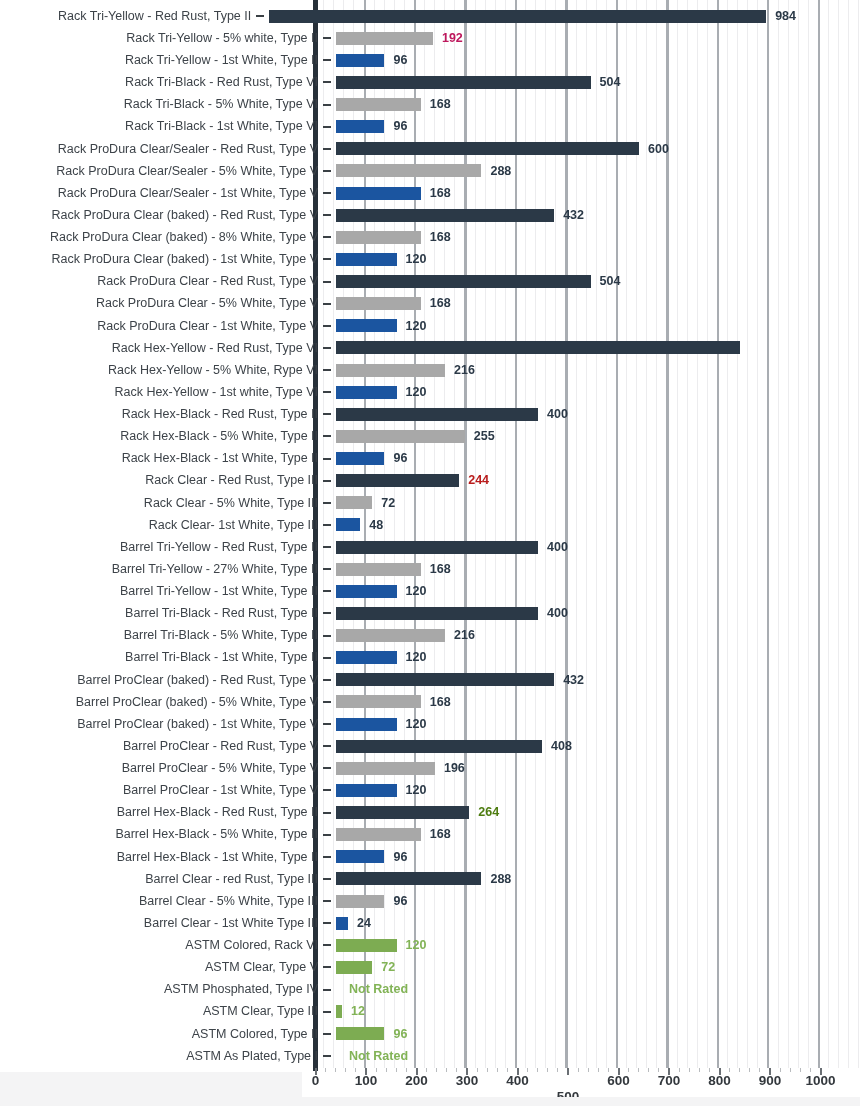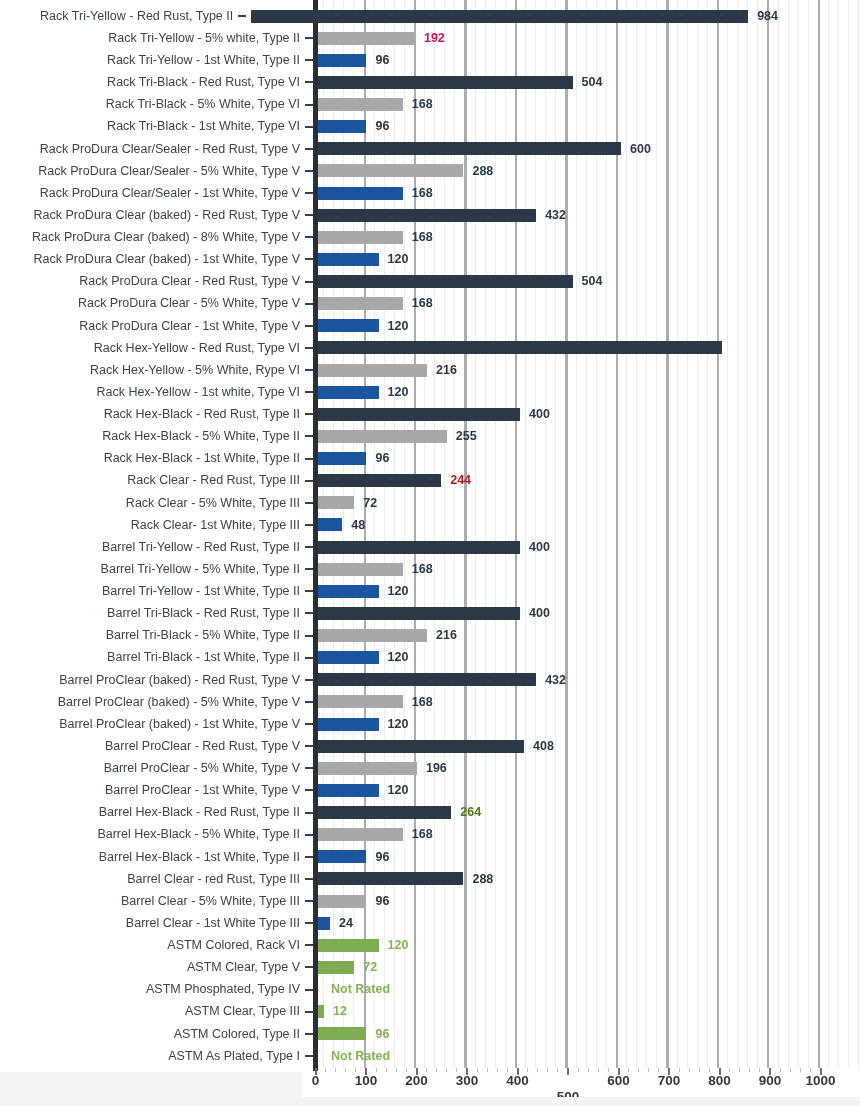--- a/index.html
+++ b/index.html
@@ -4,21 +4,21 @@
 <style>
   html,body{margin:0;padding:0;background:#ffffff;}
   .page{position:relative;width:860px;height:1106px;background:#ffffff;overflow:hidden;
         font-family:"Liberation Sans", sans-serif;}
   
   .grid{position:absolute;left:313px;top:0;width:547px;height:1068px;
         background-image:
           repeating-linear-gradient(90deg,#a9adb2 0 2px,transparent 2px 50.5px),
           repeating-linear-gradient(90deg,#ececee 0 1px,transparent 1px 10.1px);}
   .y-axis{position:absolute;left:313px;top:0;width:5px;height:1071px;background:#273039;}
-  .rows{position:absolute;left:0;top:5px;width:778px;}
+  .rows{position:absolute;left:0;top:5px;width:778px;padding-left:18px;}
   .row{display:flex;align-items:center;height:22.125px;}
   .cat{width:300px;text-align:right;font-size:12.5px;color:#3d4349;white-space:nowrap;
        overflow:visible;line-height:1;}
   .tickdash{width:8px;height:2px;background:#3a4045;margin-left:5px;flex:none;}
   .axisgap{width:5px;flex:none;}
   .bar-area{flex:1;display:flex;align-items:center;height:100%;}
   .bar{height:13px;flex:none;}
   .val{margin-left:9px;font-size:12.5px;font-weight:700;line-height:1;white-space:nowrap;}
   .val.notrated{margin-left:13px;}
   
@@ -257,21 +257,21 @@
       <div class="row">
         <div class="cat">Barrel Tri-Yellow - Red Rust, Type II</div>
         <div class="tickdash"></div>
         <div class="axisgap"></div>
         <div class="bar-area">
           <div class="bar" style="width: 202px; background: rgb(43, 57, 71);"></div>
           <span class="val" style="color: rgb(43, 57, 71);">400</span>
         </div>
       </div>
       <div class="row">
-        <div class="cat">Barrel Tri-Yellow - 5% White, Type II</div>
+        <div class="cat">Barrel Tri-Yellow - 27% White, Type II</div>
         <div class="tickdash"></div>
         <div class="axisgap"></div>
         <div class="bar-area">
           <div class="bar" style="width: 84.84px; background: rgb(168, 168, 168);"></div>
           <span class="val" style="color: rgb(43, 57, 71);">168</span>
         </div>
       </div>
       <div class="row">
         <div class="cat">Barrel Tri-Yellow - 1st White, Type II</div>
         <div class="tickdash"></div>

